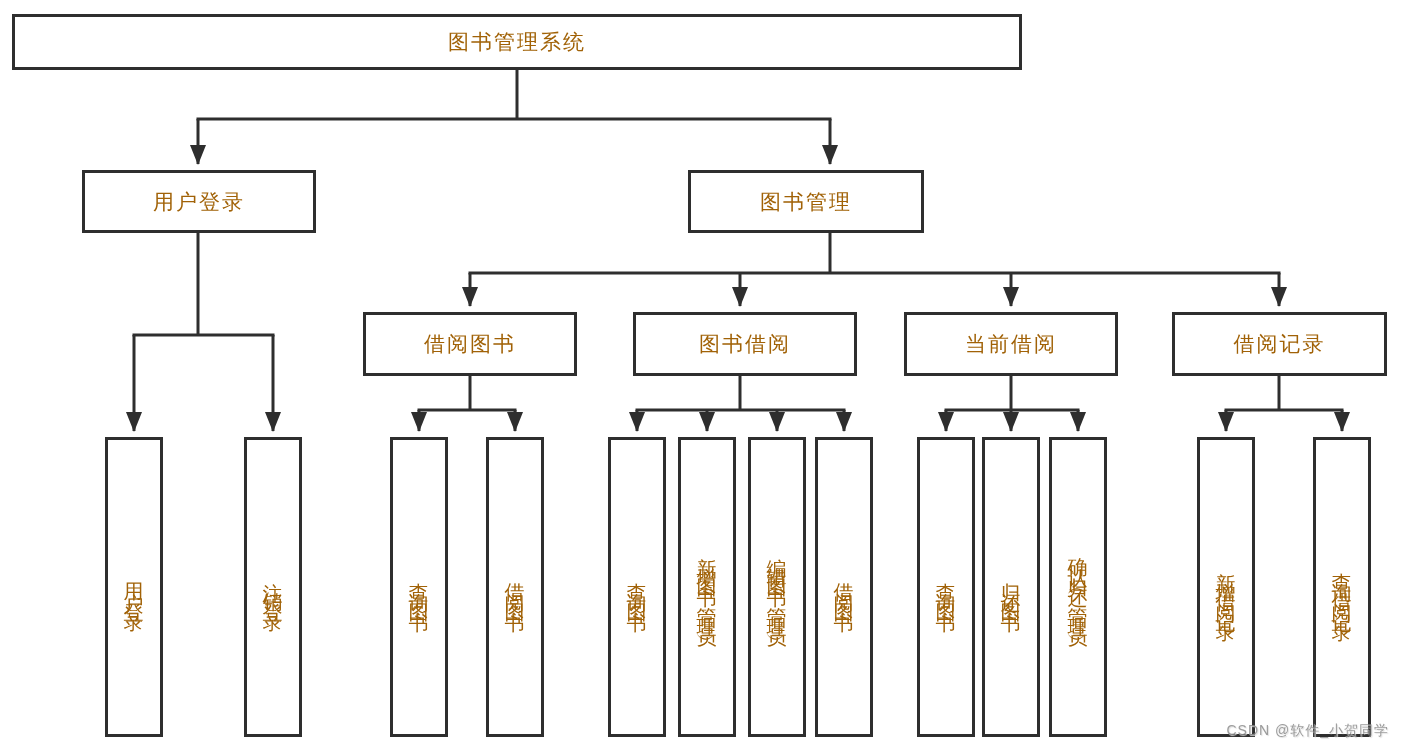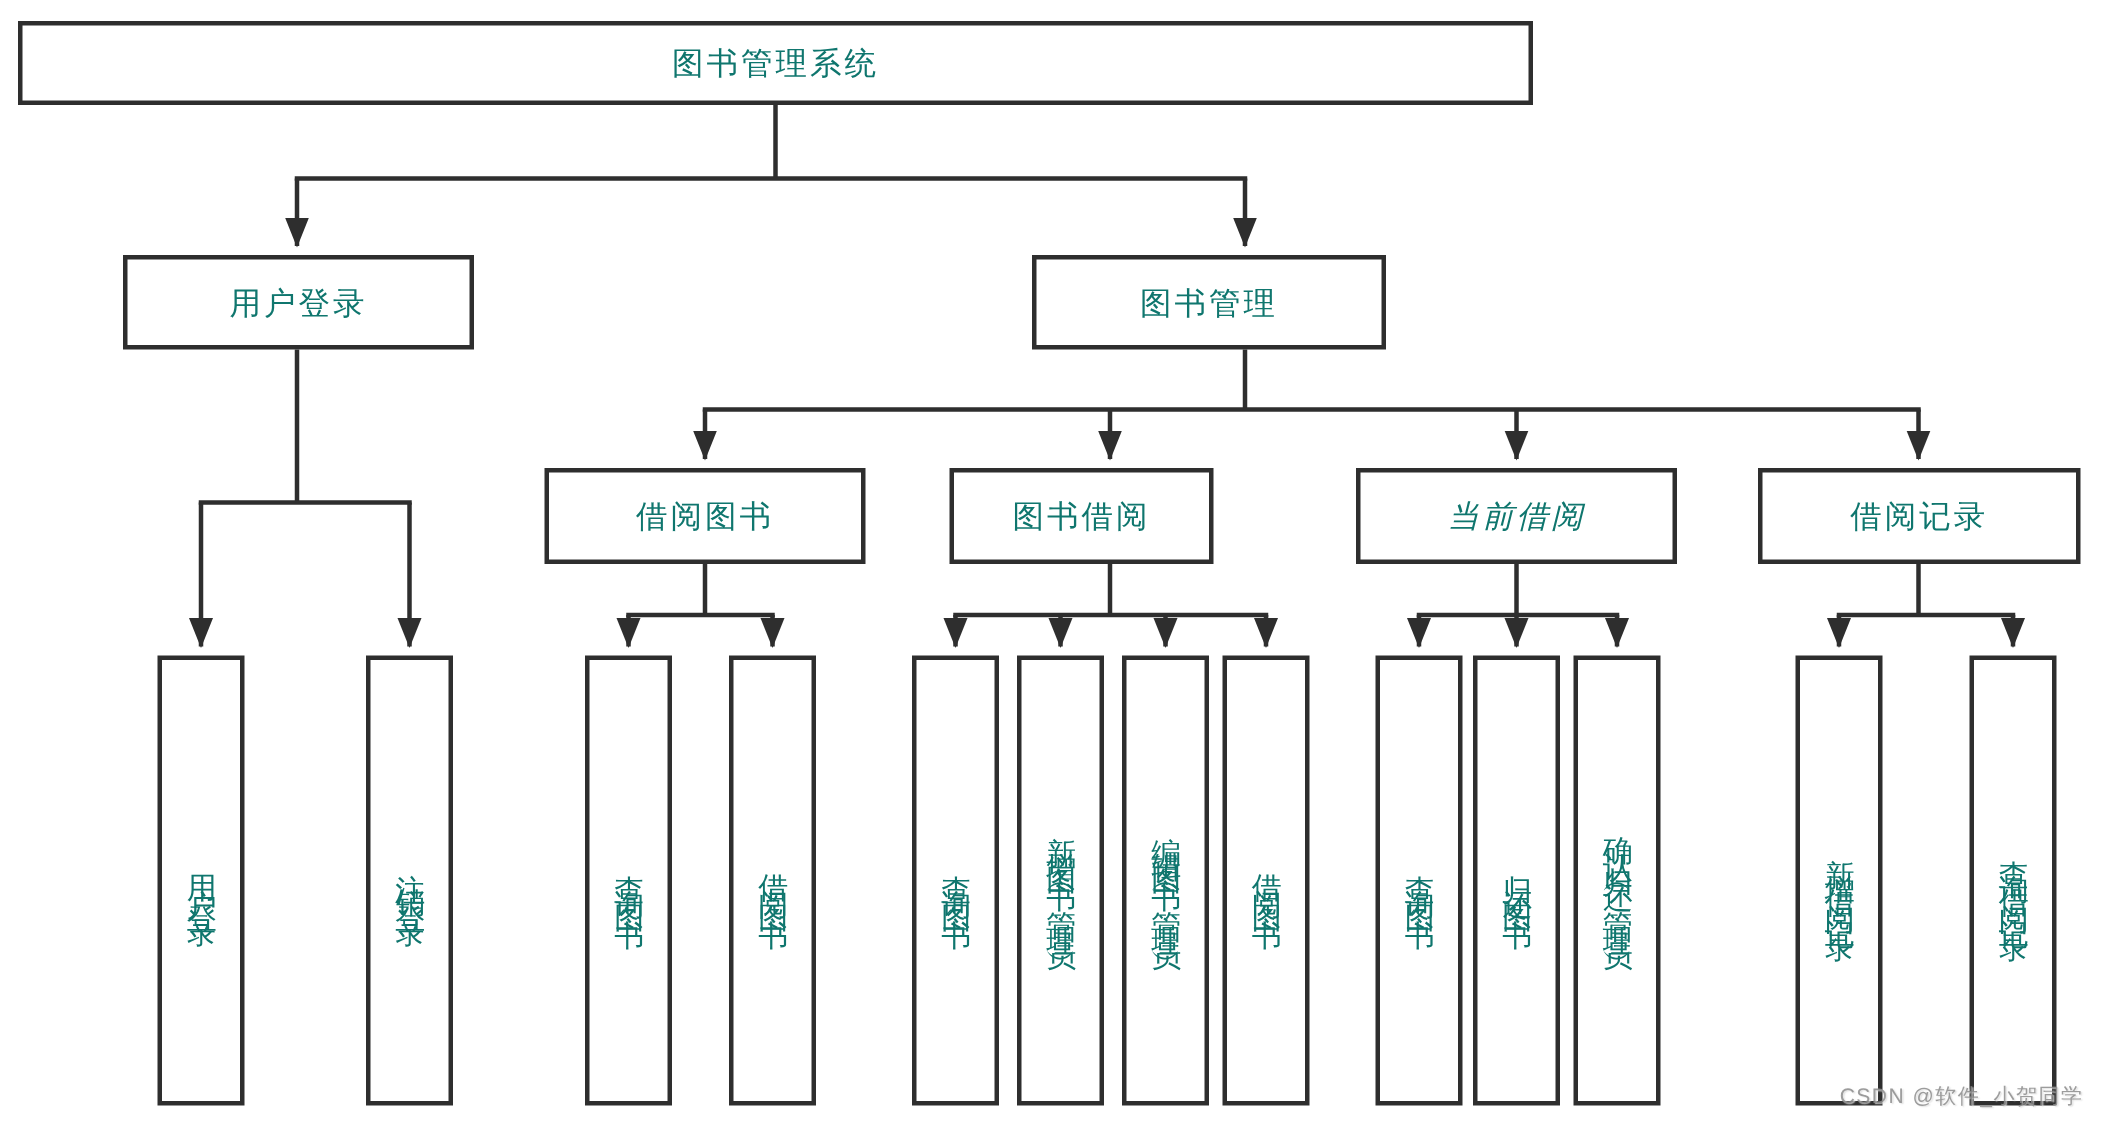--- a/index.html
+++ b/index.html
@@ -23,21 +23,21 @@
     height: 747px;
   }
   .box {
     position: absolute;
     box-sizing: border-box;
     background: #ffffff;
     border: 3px solid #2e2e2e;
     display: flex;
     align-items: center;
     justify-content: center;
-    color: #0f766e;
+    color: #a16207;
     font-size: 21px;
     letter-spacing: 2px;
     white-space: nowrap;
   }
   .hbox {
     height: 63px;
   }
   .vbox {
     width: 58px;
     height: 300px;
@@ -113,22 +113,22 @@
       <path d="M1342,410 L1342,431" marker-end="url(#arrow)"></path>
     </g>
   </svg>
 
   <div class="box hbox" style="left:12px; top:14px; width:1010px; height:56px;">图书管理系统</div>
 
   <div class="box hbox" style="left:82px; top:170px; width:234px;">用户登录</div>
   <div class="box hbox" style="left:688px; top:170px; width:236px;">图书管理</div>
 
   <div class="box hbox" style="left:363px; top:312px; width:214px; height:64px;">借阅图书</div>
-  <div class="box hbox" style="left:633px; top:312px; width:176px; height:64px;">图书借阅</div>
-  <div class="box hbox" style="left:904px; top:312px; width:214px; height:64px;font-style:italic;">当前借阅</div>
+  <div class="box hbox" style="left:633px; top:312px; width:224px; height:64px;">图书借阅</div>
+  <div class="box hbox" style="left:904px; top:312px; width:214px; height:64px;">当前借阅</div>
   <div class="box hbox" style="left:1172px; top:312px; width:215px; height:64px;">借阅记录</div>
 
   <div class="box vbox" style="left:105px; top:437px;">用户登录</div>
   <div class="box vbox" style="left:244px; top:437px;">注销登录</div>
 
   <div class="box vbox" style="left:390px; top:437px;">查询图书</div>
   <div class="box vbox" style="left:486px; top:437px;">借阅图书</div>
 
   <div class="box vbox" style="left:608px; top:437px;">查询图书</div>
   <div class="box vbox" style="left:678px; top:437px;">新增图书（管理员）</div>

